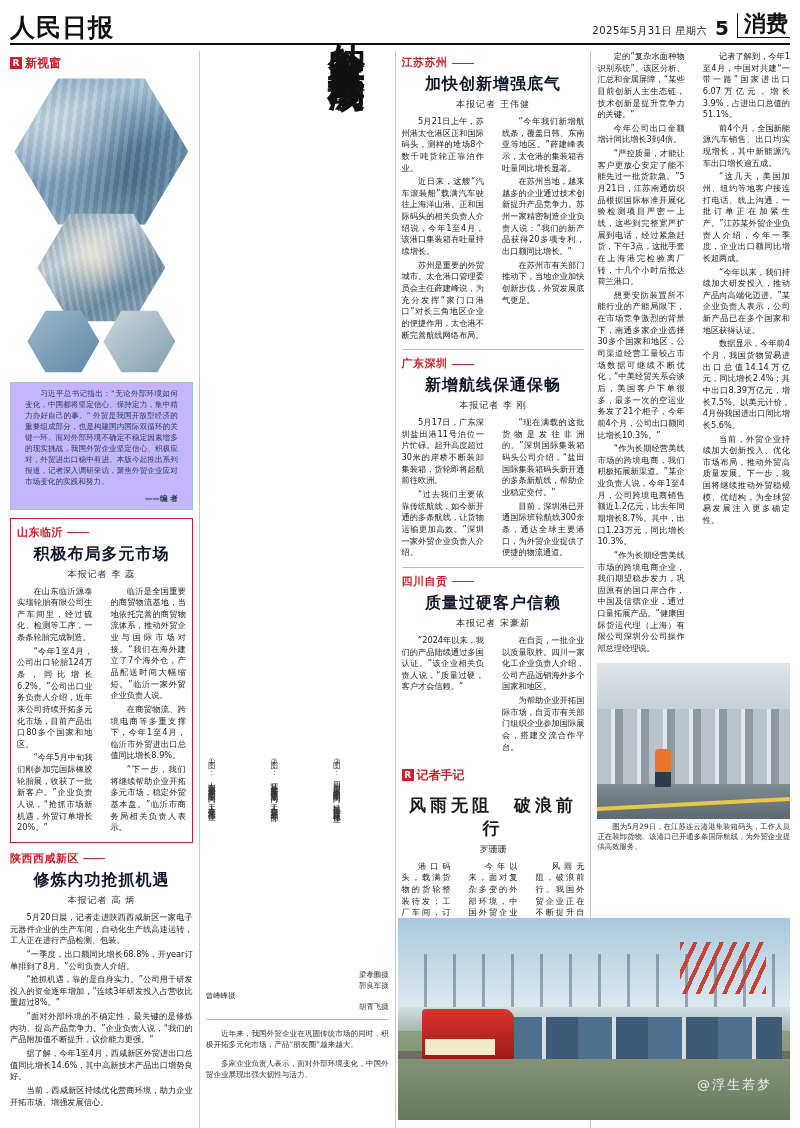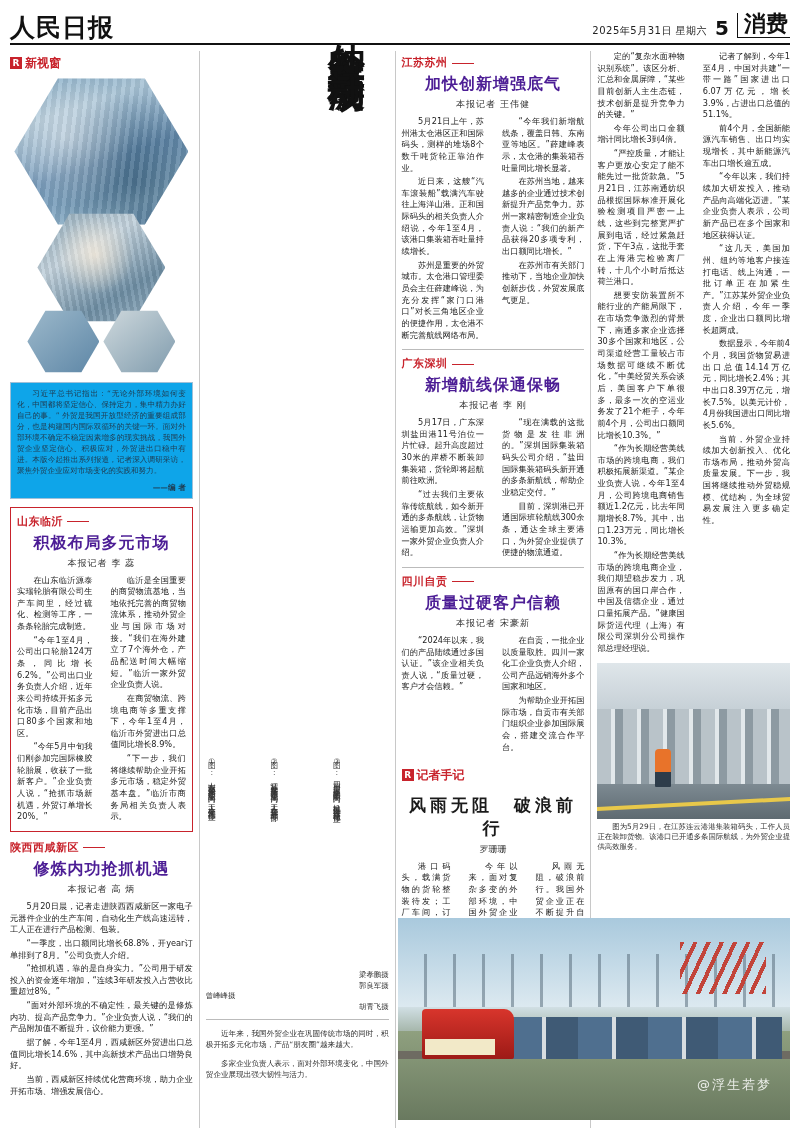--- a/index.html
+++ b/index.html
@@ -115,21 +115,21 @@
     width: 22px;
     border-top: 1px solid #c8232c;
     vertical-align: middle;
     margin-left: 4px;
   }
   .art-title {
     font-family: "DejaVu Serif", "Liberation Serif", serif;
     font-size: 16px;
     font-weight: bold;
     text-align: center;
-    color: #4c1d95;
+    color: #0f172a;
     margin: 4px 0 3px 0;
     letter-spacing: 1px;
   }
   .byline {
     font-size: 9px;
     text-align: center;
     color: #333;
     margin-bottom: 5px;
     letter-spacing: 1px;
   }
@@ -193,22 +193,22 @@
   }
   .hex-small {
     width: 72px; height: 64px;
     background: linear-gradient(140deg,#9db9cb,#5d86a6);
     clip-path: polygon(25% 2%, 75% 2%, 100% 50%, 75% 98%, 25% 98%, 0% 50%);
   }
   .hex-small.alt { background: linear-gradient(140deg,#cfd9dd,#7f9bad); }
 
   .editor-note {
     border: 1px solid #9fc0d8;
-    background: #0ea5e9;
-    padding: 5px 6px;
+    background: #c4b5fd;
+    padding: 5px 14px;
     margin-top: 8px;
     font-size: 7.6px;
     line-height: 1.45;
     text-align: justify;
     text-indent: 2em;
     color: #1f3b50;
   }
   .editor-note .sign {
     text-align: right;
     text-indent: 0;
@@ -544,22 +544,22 @@
           <p>定的“复杂水面种物识别系统”。该区分析、汇总和金属屏障，“某些目前创新人主生态链，技术创新是提升竞争力的关键。”</p>
           <p>今年公司出口金额增计同比增长3到4倍。</p>
           <p>“严控质量，才能让客户更放心安定了能不能先过一批货款急。”5月21日，江苏南通纺织品根据国际标准开展化验检测项目严密一上线，这些到完整宽严扩展到电话，经过紧急赶货，下午3点，这批手套在上海港完检验离厂转，十几个小时后抵达荷兰港口。</p>
           <p>想要安防装置所不能行业的产能局限下，在市场竞争激烈的背景下，南通多家企业选择30多个国家和地区，公司渠道经营工量较占市场数据可继续不断优化，“中美经贸关系会谈后，美国客户下单很多，最多一次的空运业务发了21个柜子，今年前4个月，公司出口额同比增长10.3%。”</p>
           <p>“作为长期经营美线市场的跨境电商，我们积极拓展新渠道。”某企业负责人说，今年1至4月，公司跨境电商销售额近1.2亿元，比去年同期增长8.7%。其中，出口1.23万元，同比增长10.3%。</p>
           <p>“作为长期经营美线市场的跨境电商企业，我们期望稳步发力，巩固原有的国口岸合作，中国及信德企业，通过口量拓展产品。”健康国际货运代理（上海）有限公司深圳分公司操作部总理经理说。</p>
         </div>
         <div class="body-text">
           <p>记者了解到，今年1至4月，中国对共建“一带一路”国家进出口6.07万亿元，增长3.9%，占进出口总值的51.1%。</p>
           <p>前4个月，全国新能源汽车销售、出口均实现增长，其中新能源汽车出口增长逾五成。</p>
+          <p>“这几天，美国加州、纽约等地客户接连打电话、线上沟通，一批订单正在加紧生产。”江苏某外贸企业负责人介绍，今年一季度，企业出口额同比增长超两成。</p>
           <p>“今年以来，我们持续加大研发投入，推动产品向高端化迈进。”某企业负责人表示，公司新产品已在多个国家和地区获得认证。</p>
-          <p>“这几天，美国加州、纽约等地客户接连打电话、线上沟通，一批订单正在加紧生产。”江苏某外贸企业负责人介绍，今年一季度，企业出口额同比增长超两成。</p>
           <p>数据显示，今年前4个月，我国货物贸易进出口总值14.14万亿元，同比增长2.4%；其中出口8.39万亿元，增长7.5%。以美元计价，4月份我国进出口同比增长5.6%。</p>
           <p>当前，外贸企业持续加大创新投入、优化市场布局，推动外贸高质量发展。下一步，我国将继续推动外贸稳规模、优结构，为全球贸易发展注入更多确定性。</p>
         </div>
       </div>
 
       <div class="credits">
         <div>本版责编：齐志明</div>
         <div>版式设计：张丹峰</div>
       </div>
 

